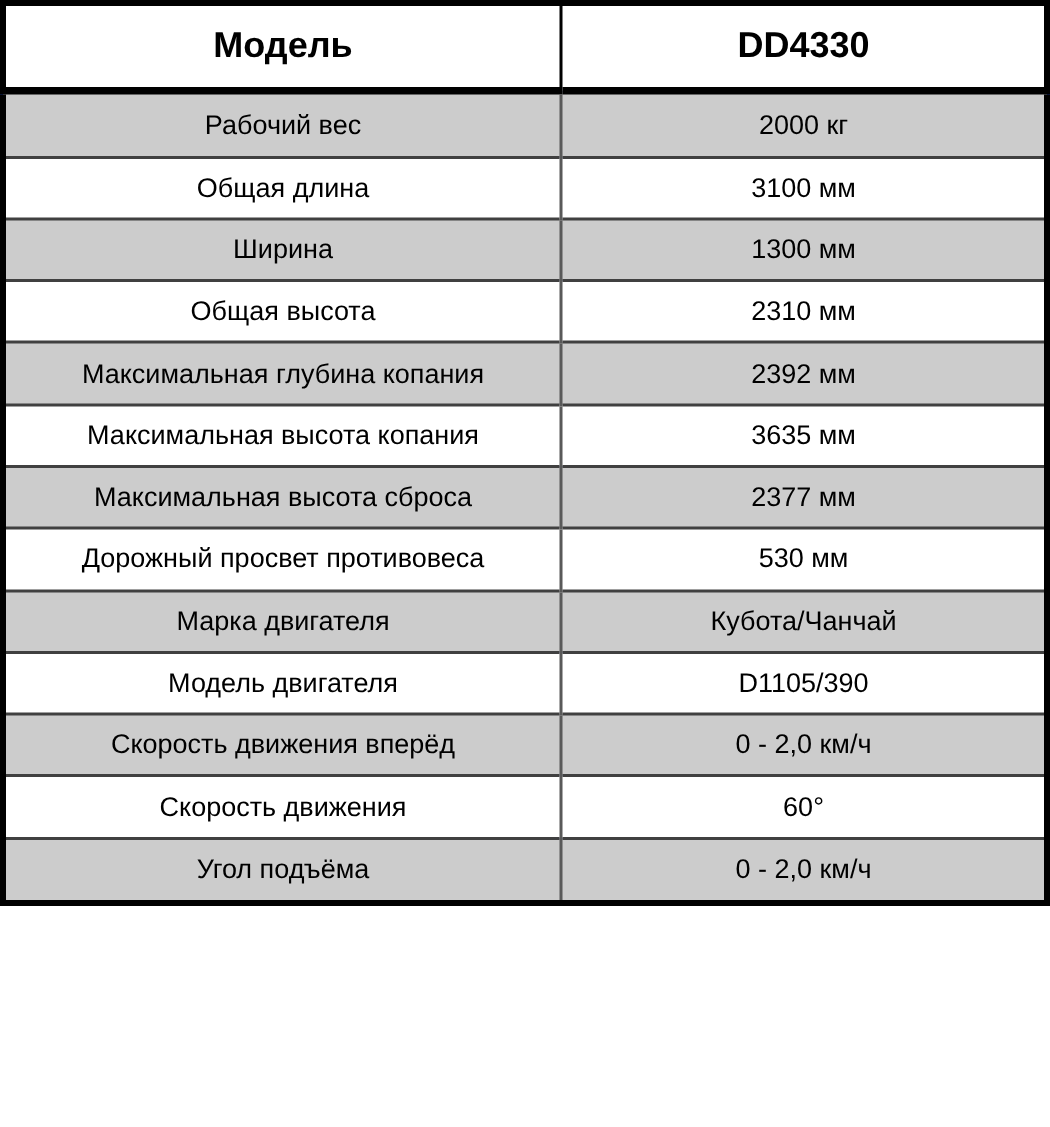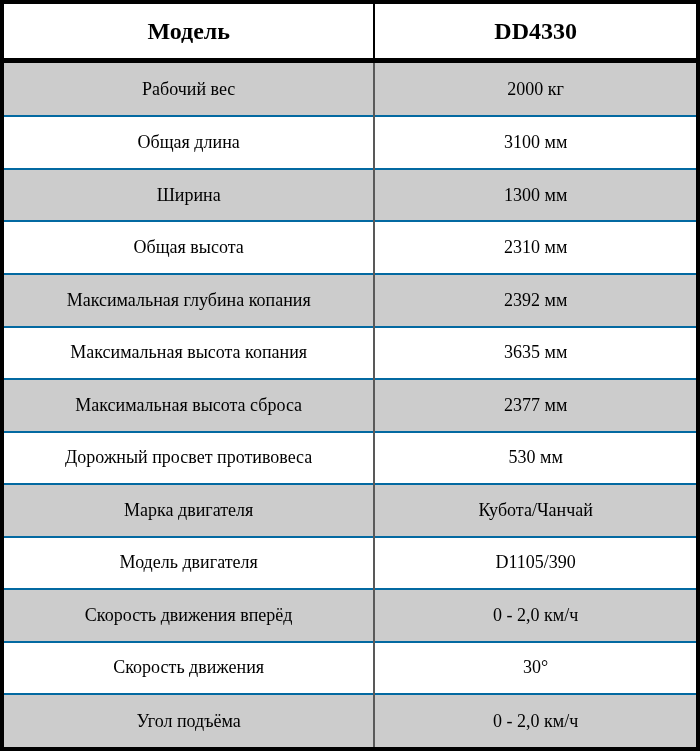--- a/index.html
+++ b/index.html
@@ -2,26 +2,26 @@
 <html><head>
 <meta charset="utf-8">
 <style>
   html, body {
     margin: 0;
     padding: 0;
     background: #ffffff;
   }
   .spec-table {
     width: 700px;
-    height: 751px;
+    height: 604px;
     box-sizing: border-box;
     border-collapse: collapse;
     table-layout: fixed;
     border: 4px solid #000000;
-    font-family: Liberation Serif, serif;
+    font-family: Liberation Sans, sans-serif;
     color: #000000;
     background: #1d4ed8;
   }
   .spec-table col.c1 { width: 53.5%; }
   .spec-table col.c2 { width: 46.5%; }
   .spec-table th {
     height: 54px;
     font-size: 24px;
     font-weight: bold;
     text-align: center;
@@ -31,21 +31,21 @@
     padding: 0;
   }
   .spec-table th:first-child {
     border-right: 2px solid #000000;
   }
   .spec-table td {
     font-size: 18px;
     font-weight: normal;
     text-align: center;
     vertical-align: middle;
-    border-top: 2px solid #0369a1;
+    border-top: 2px solid #404040;
     padding: 0;
   }
   .spec-table td:first-child {
     border-right: 2px solid #595959;
   }
   .spec-table tbody tr:nth-child(odd) td {
     background: #cccccc;
   }
   .spec-table tbody tr:nth-child(even) td {
     background: #ffffff;
@@ -105,20 +105,20 @@
     <tr>
       <td>Модель двигателя</td>
       <td>D1105/390</td>
     </tr>
     <tr>
       <td>Скорость движения вперёд</td>
       <td>0 - 2,0 км/ч</td>
     </tr>
     <tr>
       <td>Скорость движения</td>
-      <td>30°</td>
+      <td>60°</td>
     </tr>
     <tr>
       <td>Угол подъёма</td>
       <td>0 - 2,0 км/ч</td>
     </tr>
   </tbody>
 </table>
 
 </body></html>

